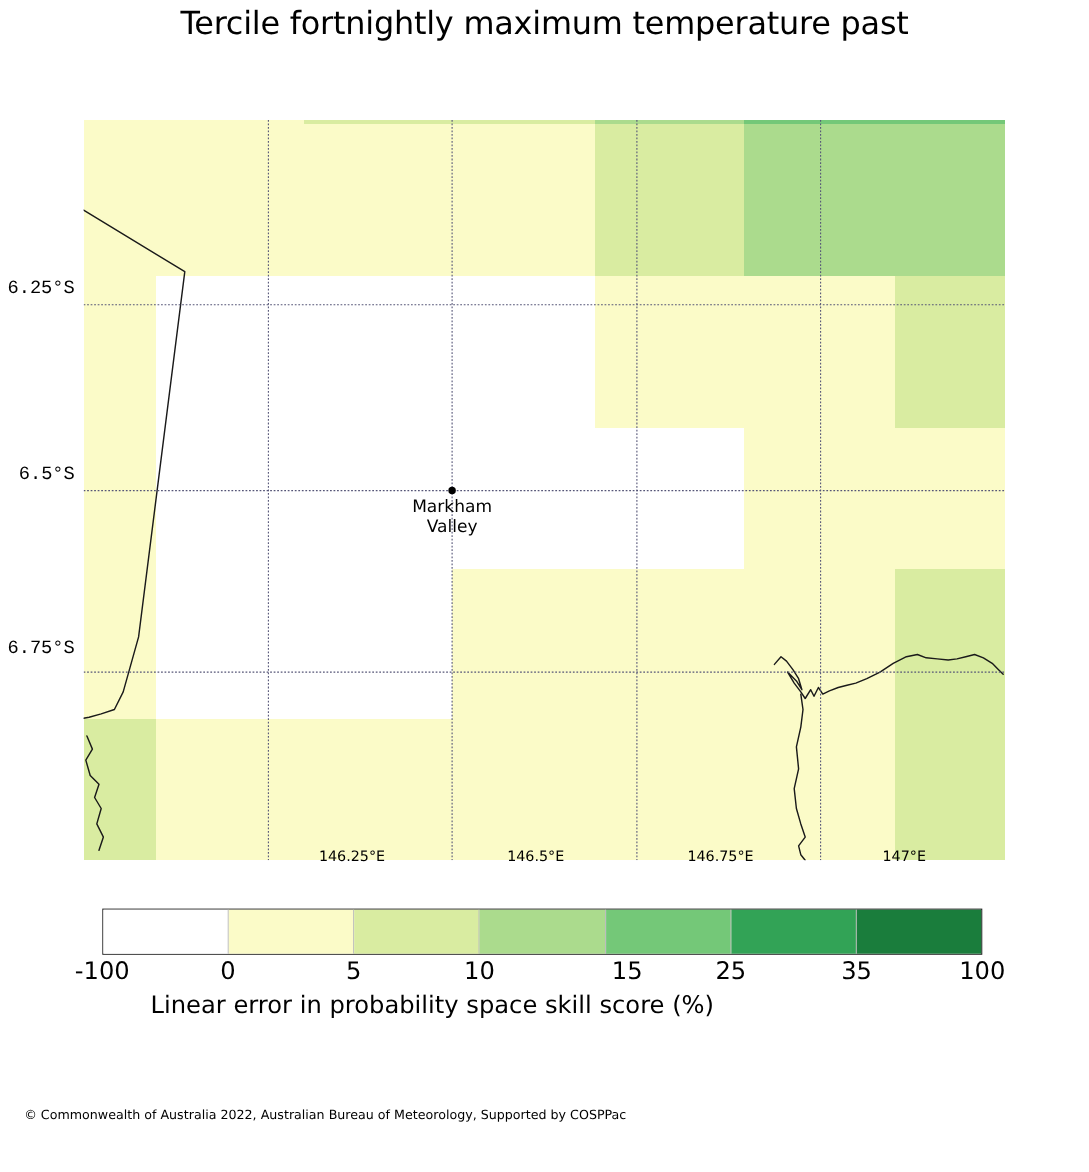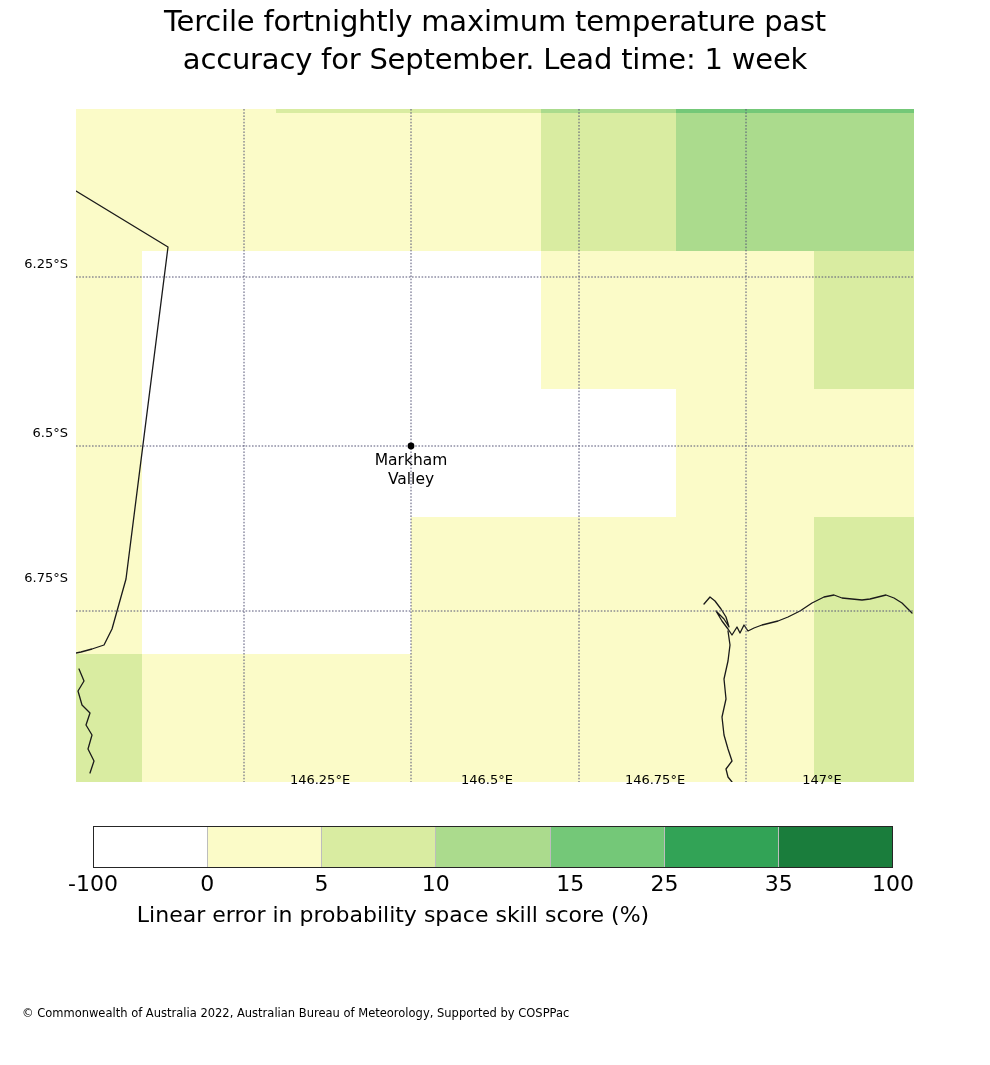--- a/index.html
+++ b/index.html
@@ -39,24 +39,25 @@
     width: 838px;
     height: 673px;
   }
   #map-svg { display: block; width: 838px; height: 673px; }
 
   
   .ytick-label {
     position: absolute;
     right: 922px;           
     text-align: left;
-    font-size: 13px;
+    font-size: 17px;
     line-height: 13px;
     white-space: nowrap;
     transform: translateY(-50%);
+    font-family: Liberation Mono, monospace;
   }
   .xtick-label {
     position: absolute;
     font-size: 13px;
     line-height: 13px;
     white-space: nowrap;
     transform: translateX(-50%);
     top: 773px;
   }
 
@@ -129,21 +130,20 @@
   #copyright {
     position: absolute; left: 22px; top: 48px;
     font-size: 11.5px; line-height: 15px; white-space: nowrap;
   }
 </style>
 </head>
 <body>
 
 <div id="title-block">
   <span class="tline">Tercile fortnightly maximum temperature past</span>
-  <span class="tline">accuracy for September. Lead time: 1 week</span>
 </div>
 
 <div id="map-figure">
   <svg id="map-svg" viewBox="0 0 838 673" preserveAspectRatio="none">
     <defs>
       <clipPath id="plotclip">
           <rect x="0" y="0" width="838" height="673"></rect>
         </clipPath>
     </defs>
 
@@ -204,21 +204,21 @@
 
     <circle id="city-dot" cx="335" cy="337" r="3.4" fill="#000000"></circle>
     <text id="city-label-1" x="335" y="356" text-anchor="middle" font-family="DejaVu Sans, Liberation Sans, sans-serif" font-size="15.5" fill="#000000">Markham</text>
     <text id="city-label-2" x="335" y="375" text-anchor="middle" font-family="DejaVu Sans, Liberation Sans, sans-serif" font-size="15.5" fill="#000000">Valley</text>
   </svg>
 </div>
 
 <div id="ytick-labels">
     <div class="ytick-label" style="top: 263px;">6.25°S</div>
     <div class="ytick-label" style="top: 432px;">6.5°S</div>
-    <div class="ytick-label" style="top: 577px;">6.75°S</div>
+    <div class="ytick-label" style="top: 590px;">6.75°S</div>
   </div>
 <div id="xtick-labels">
     <div class="xtick-label" style="left: 320px;">146.25°E</div>
     <div class="xtick-label" style="left: 487px;">146.5°E</div>
     <div class="xtick-label" style="left: 655px;">146.75°E</div>
     <div class="xtick-label" style="left: 822px;">147°E</div>
   </div>
 
 <div id="colorbar-block">
   <div id="colorbar-bar">

